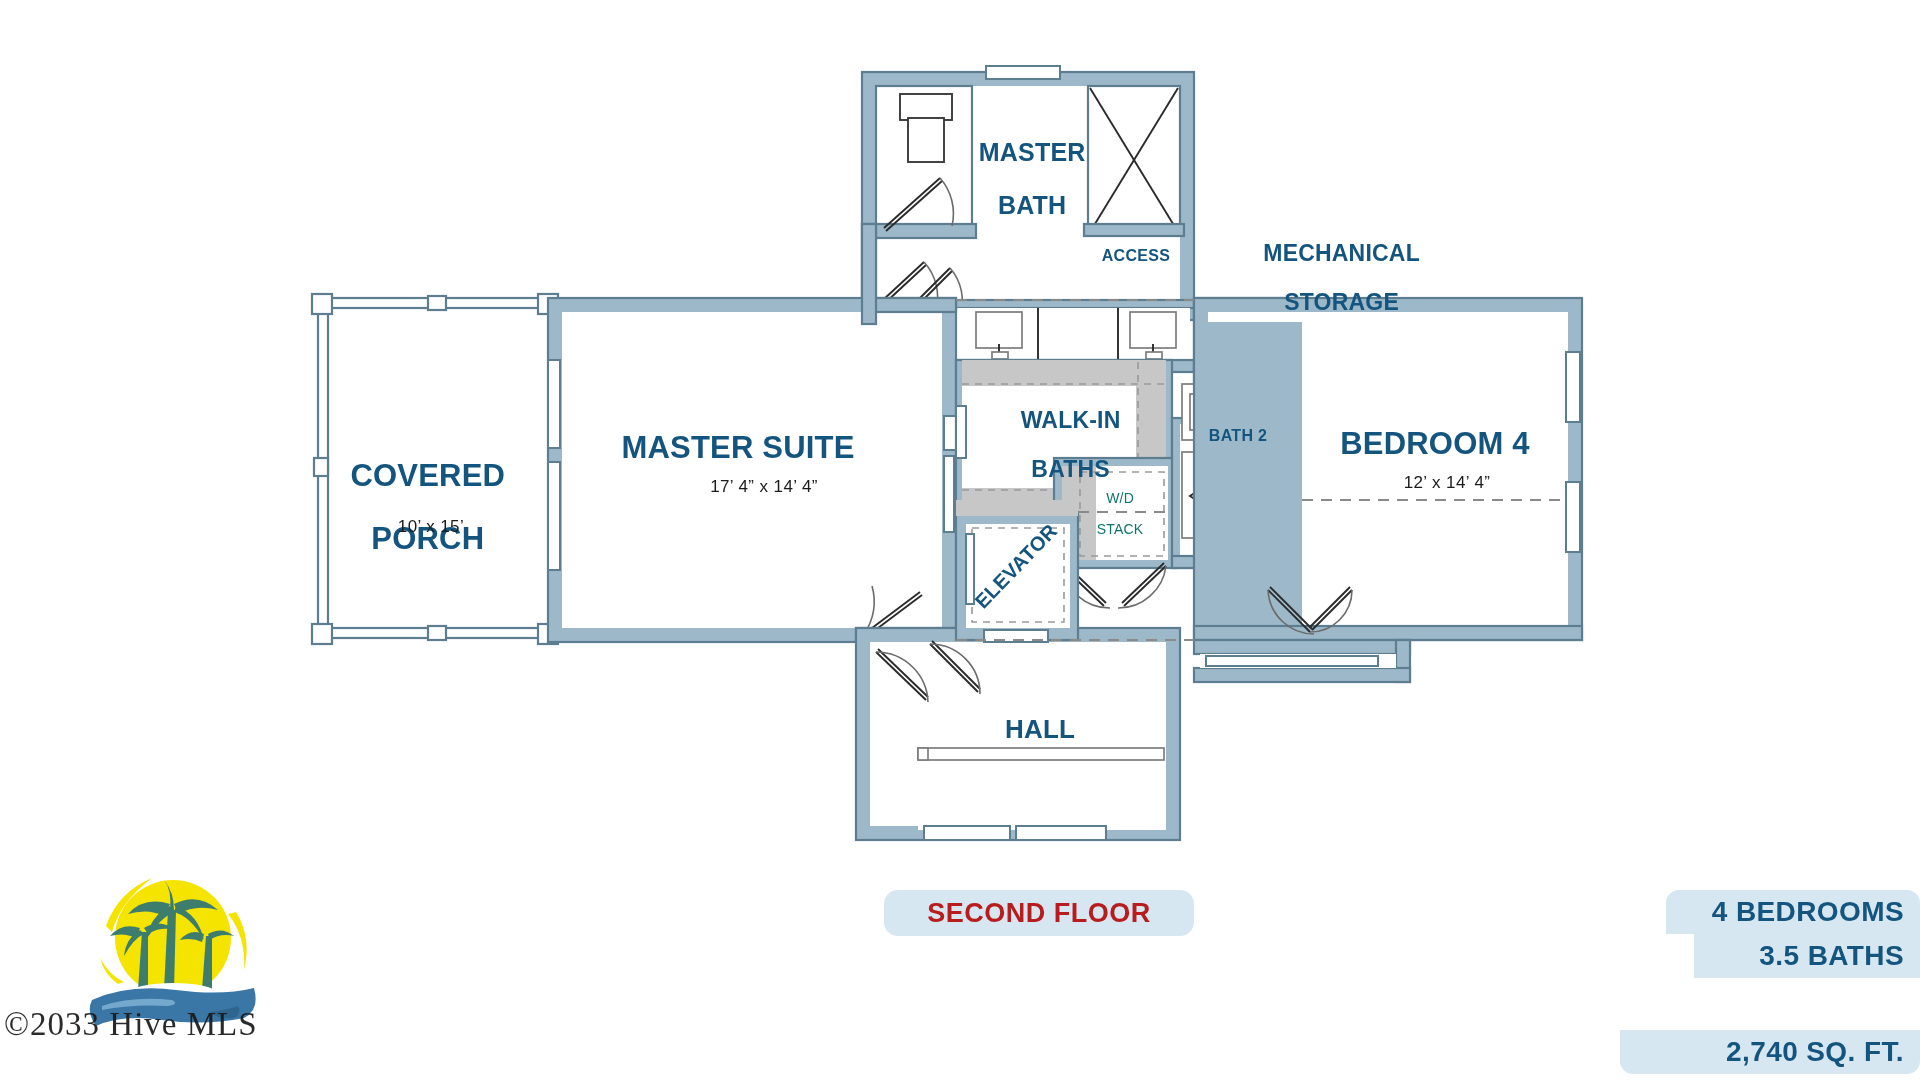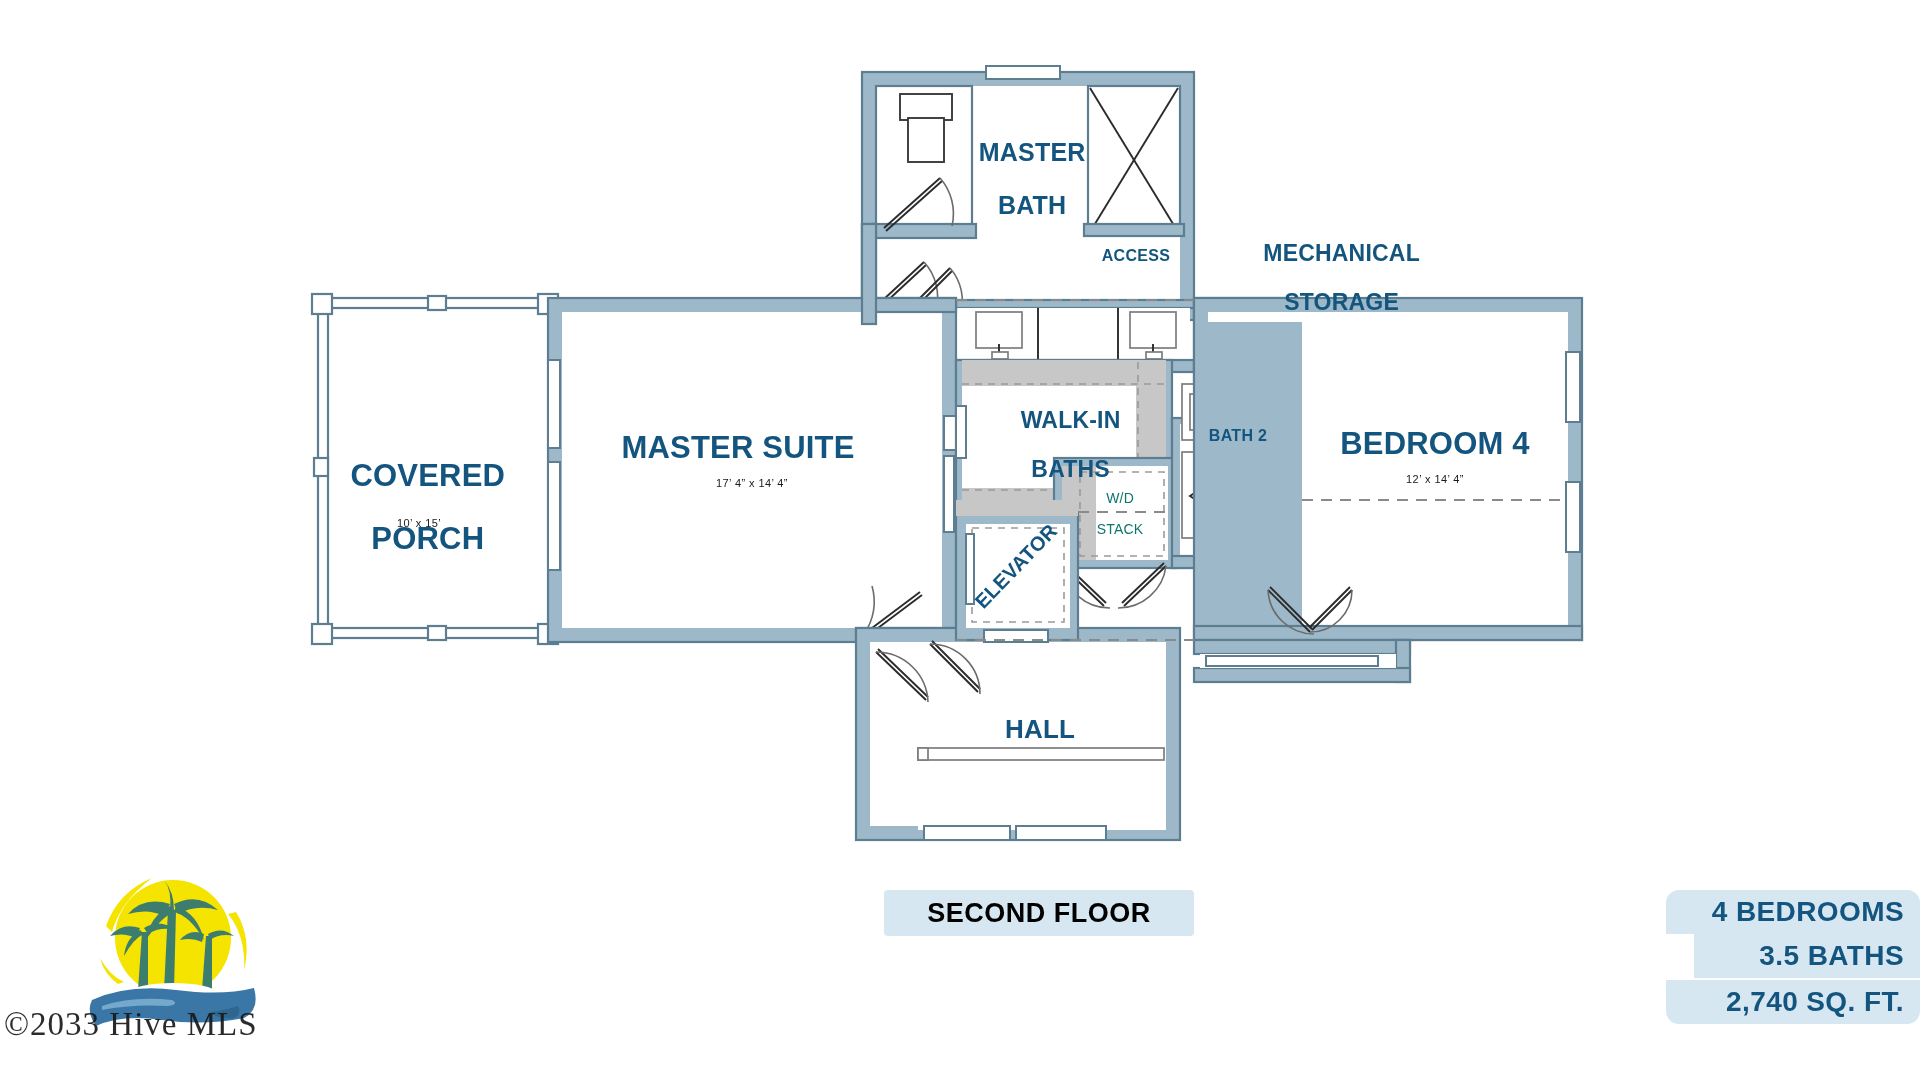--- a/index.html
+++ b/index.html
@@ -5,31 +5,31 @@
   html,body{margin:0;padding:0;background:#ffffff;}
   body{width:1920px;height:1080px;position:relative;overflow:hidden;
        font-family:"Liberation Sans",sans-serif;}
 
   #plan{position:absolute;left:0;top:0;width:1920px;height:1080px;}
 
   
   .lbl{position:absolute;color:#14557f;font-weight:bold;line-height:1.02;
        text-align:center;letter-spacing:.2px;white-space:pre;}
   .room-name{font-size:31px;color:#14557f;font-weight:bold;}
-  .room-dim{font-size:11px;color:#1b1b1b;font-weight:normal;letter-spacing:.4px;}
+  .room-dim{font-size:17px;color:#1b1b1b;font-weight:normal;letter-spacing:.4px;padding-left:12px;}
   .small-name{font-size:16px;font-weight:bold;color:#14557f;letter-spacing:.3px;}
   .tiny-name{font-size:14px;font-weight:normal;color:#0f766e;line-height:1.1;}
   .mech{font-size:23px;font-weight:bold;color:#14557f;line-height:1.08;}
   .hall-name{font-size:26px;font-weight:bold;color:#14557f;}
   .mbath{font-size:25px;font-weight:bold;color:#14557f;line-height:1.06;}
   .wic{font-size:23px;font-weight:bold;color:#14557f;line-height:1.06;}
 
   
-  .badge{position:absolute;background:#d7e7f2;border-radius:4px;
-         color:#000000;font-weight:bold;display:flex;align-items:center;
+  .badge{position:absolute;background:#d7e7f2;border-radius:14px;
+         color:#b91c1c;font-weight:bold;display:flex;align-items:center;
          justify-content:center;}
   #badge-floor{left:884px;top:890px;width:310px;height:46px;font-size:27px;letter-spacing:.5px;}
 
   #badge-stats{position:absolute;right:22px;top:886px;width:0;height:0;}
   .statline{position:absolute;right:0;background:#d7e7f2;color:#14557f;
             font-weight:bold;font-size:28px;letter-spacing:.4px;
             display:flex;align-items:center;justify-content:flex-end;
             padding:0 16px 0 18px;box-sizing:border-box;height:44px;margin-left:40px;}
   #stat-0{top:0;border-radius:13px 13px 0 0;}
   #stat-1{top:44px;}
@@ -305,21 +305,21 @@
 
 <div class="lbl hall-name" style="left:940px;top:716px;width:200px;">HALL</div>
 
 <div class="lbl small-name" style="left:946px;top:556px;width:140px;transform:rotate(-46deg);transform-origin:50% 50%;font-size:20px;">ELEVATOR</div>
 
 <div class="badge" id="badge-floor">SECOND FLOOR</div>
 
 <div id="badge-stats"></div>
 <div class="statline" id="stat-0" style="top:890px;width:254px;">4 BEDROOMS</div>
 <div class="statline" id="stat-1" style="top:934px;width:226px;">3.5 BATHS</div>
-<div class="statline" id="stat-2" style="top:980px;width:254px;text-align:right;">2,740 SQ. FT.</div>
+<div class="statline" id="stat-2" style="top:1030px;width:300px;text-align:right;">2,740 SQ. FT.</div>
 
 <svg id="logo" viewBox="0 0 190 165">
 
   <circle cx="95" cy="72" r="58" fill="#f5e400"></circle>
   <path d="M28 60 q12 -34 46 -48 q-32 24 -40 54 z" fill="#f5e400"></path>
   <path d="M158 46 q16 26 8 58 q2 -34 -16 -56 z" fill="#f5e400"></path>
   <path d="M40 118 q-14 -10 -18 -26 q10 18 24 24 z" fill="#f5e400"></path>
 
   <g fill="#3c7d6e">
     <path d="M92 38 q-26 -8 -42 10 q20 -6 36 2 z"></path>

